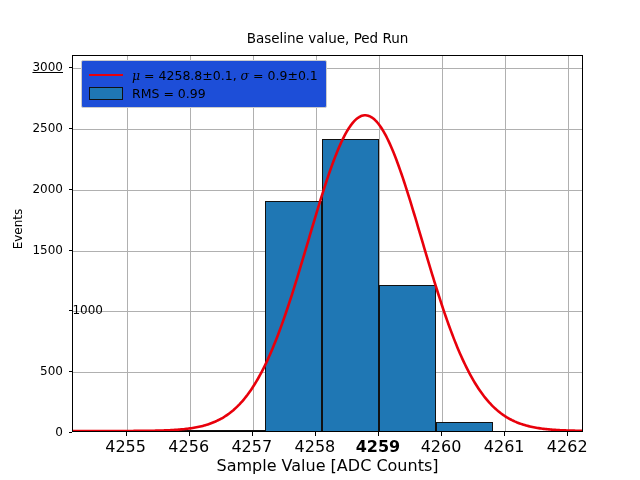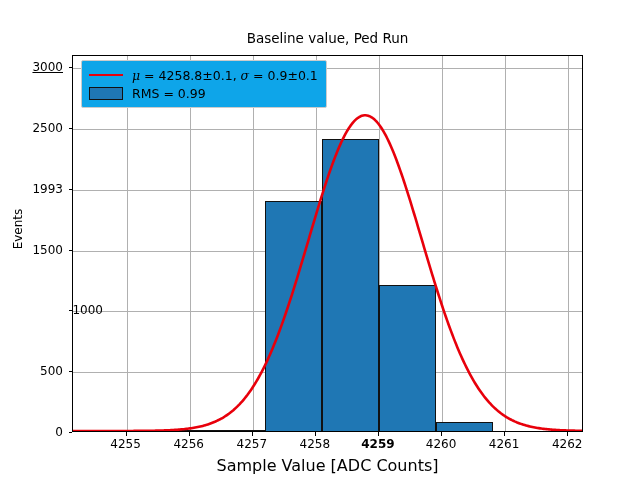--- a/index.html
+++ b/index.html
@@ -72,21 +72,21 @@
   .ytick-mark {
     position: absolute;
     height: 1px;
     width: 3.5px;
     background: #000000;
     left: 68.5px;
   }
   .xtick-label {
     position: absolute;
     top: 437px;
-    font-size: 12px;
+    font-size: 16px;
     color: #000000;
     transform: translateX(-50%);
     white-space: nowrap;
   }
   .ytick-label {
     position: absolute;
     left: 0px;
     width: 63px;
     text-align: right;
     font-size: 12px;
@@ -114,21 +114,21 @@
     font-size: 12px;
     color: #000000;
     transform: rotate(-90deg);
     white-space: nowrap;
   }
   
   #legend {
     position: absolute;
     left: 81px;
     top: 60px;
-    background: #0ea5e9;
+    background: #1d4ed8;
     border: 1px solid #cccccc;
     border-radius: 2px;
     padding: 5px 8px 5px 7px;
     box-sizing: border-box;
   }
   .legend-row {
     display: flex;
     align-items: center;
     height: 18px;
   }
@@ -220,21 +220,21 @@
       <div class="xtick-label" style="left: 567.23px;">4262</div>
       <div class="ytick-mark" style="top: 432px;"></div>
       <div class="ytick-label" style="top: 432px;">0</div>
       <div class="ytick-mark" style="top: 371.19px;"></div>
       <div class="ytick-label" style="top: 371.19px;">500</div>
       <div class="ytick-mark" style="top: 310.39px;"></div>
       <div class="ytick-label" style="top: 310.39px; padding-left: 40px;">1000</div>
       <div class="ytick-mark" style="top: 249.58px;"></div>
       <div class="ytick-label" style="top: 249.58px;">1500</div>
       <div class="ytick-mark" style="top: 188.77px;"></div>
-      <div class="ytick-label" style="top: 188.77px;">1993</div>
+      <div class="ytick-label" style="top: 188.77px;">2000</div>
       <div class="ytick-mark" style="top: 127.97px;"></div>
       <div class="ytick-label" style="top: 127.97px;">2500</div>
       <div class="ytick-mark" style="top: 67.16px;"></div>
       <div class="ytick-label" style="top: 67.16px; text-decoration: underline;">3000</div>
     </div>
 
   <div id="xlabel">Sample Value [ADC Counts]</div>
   <div id="ylabel">Events</div>
 
   <div id="legend">

